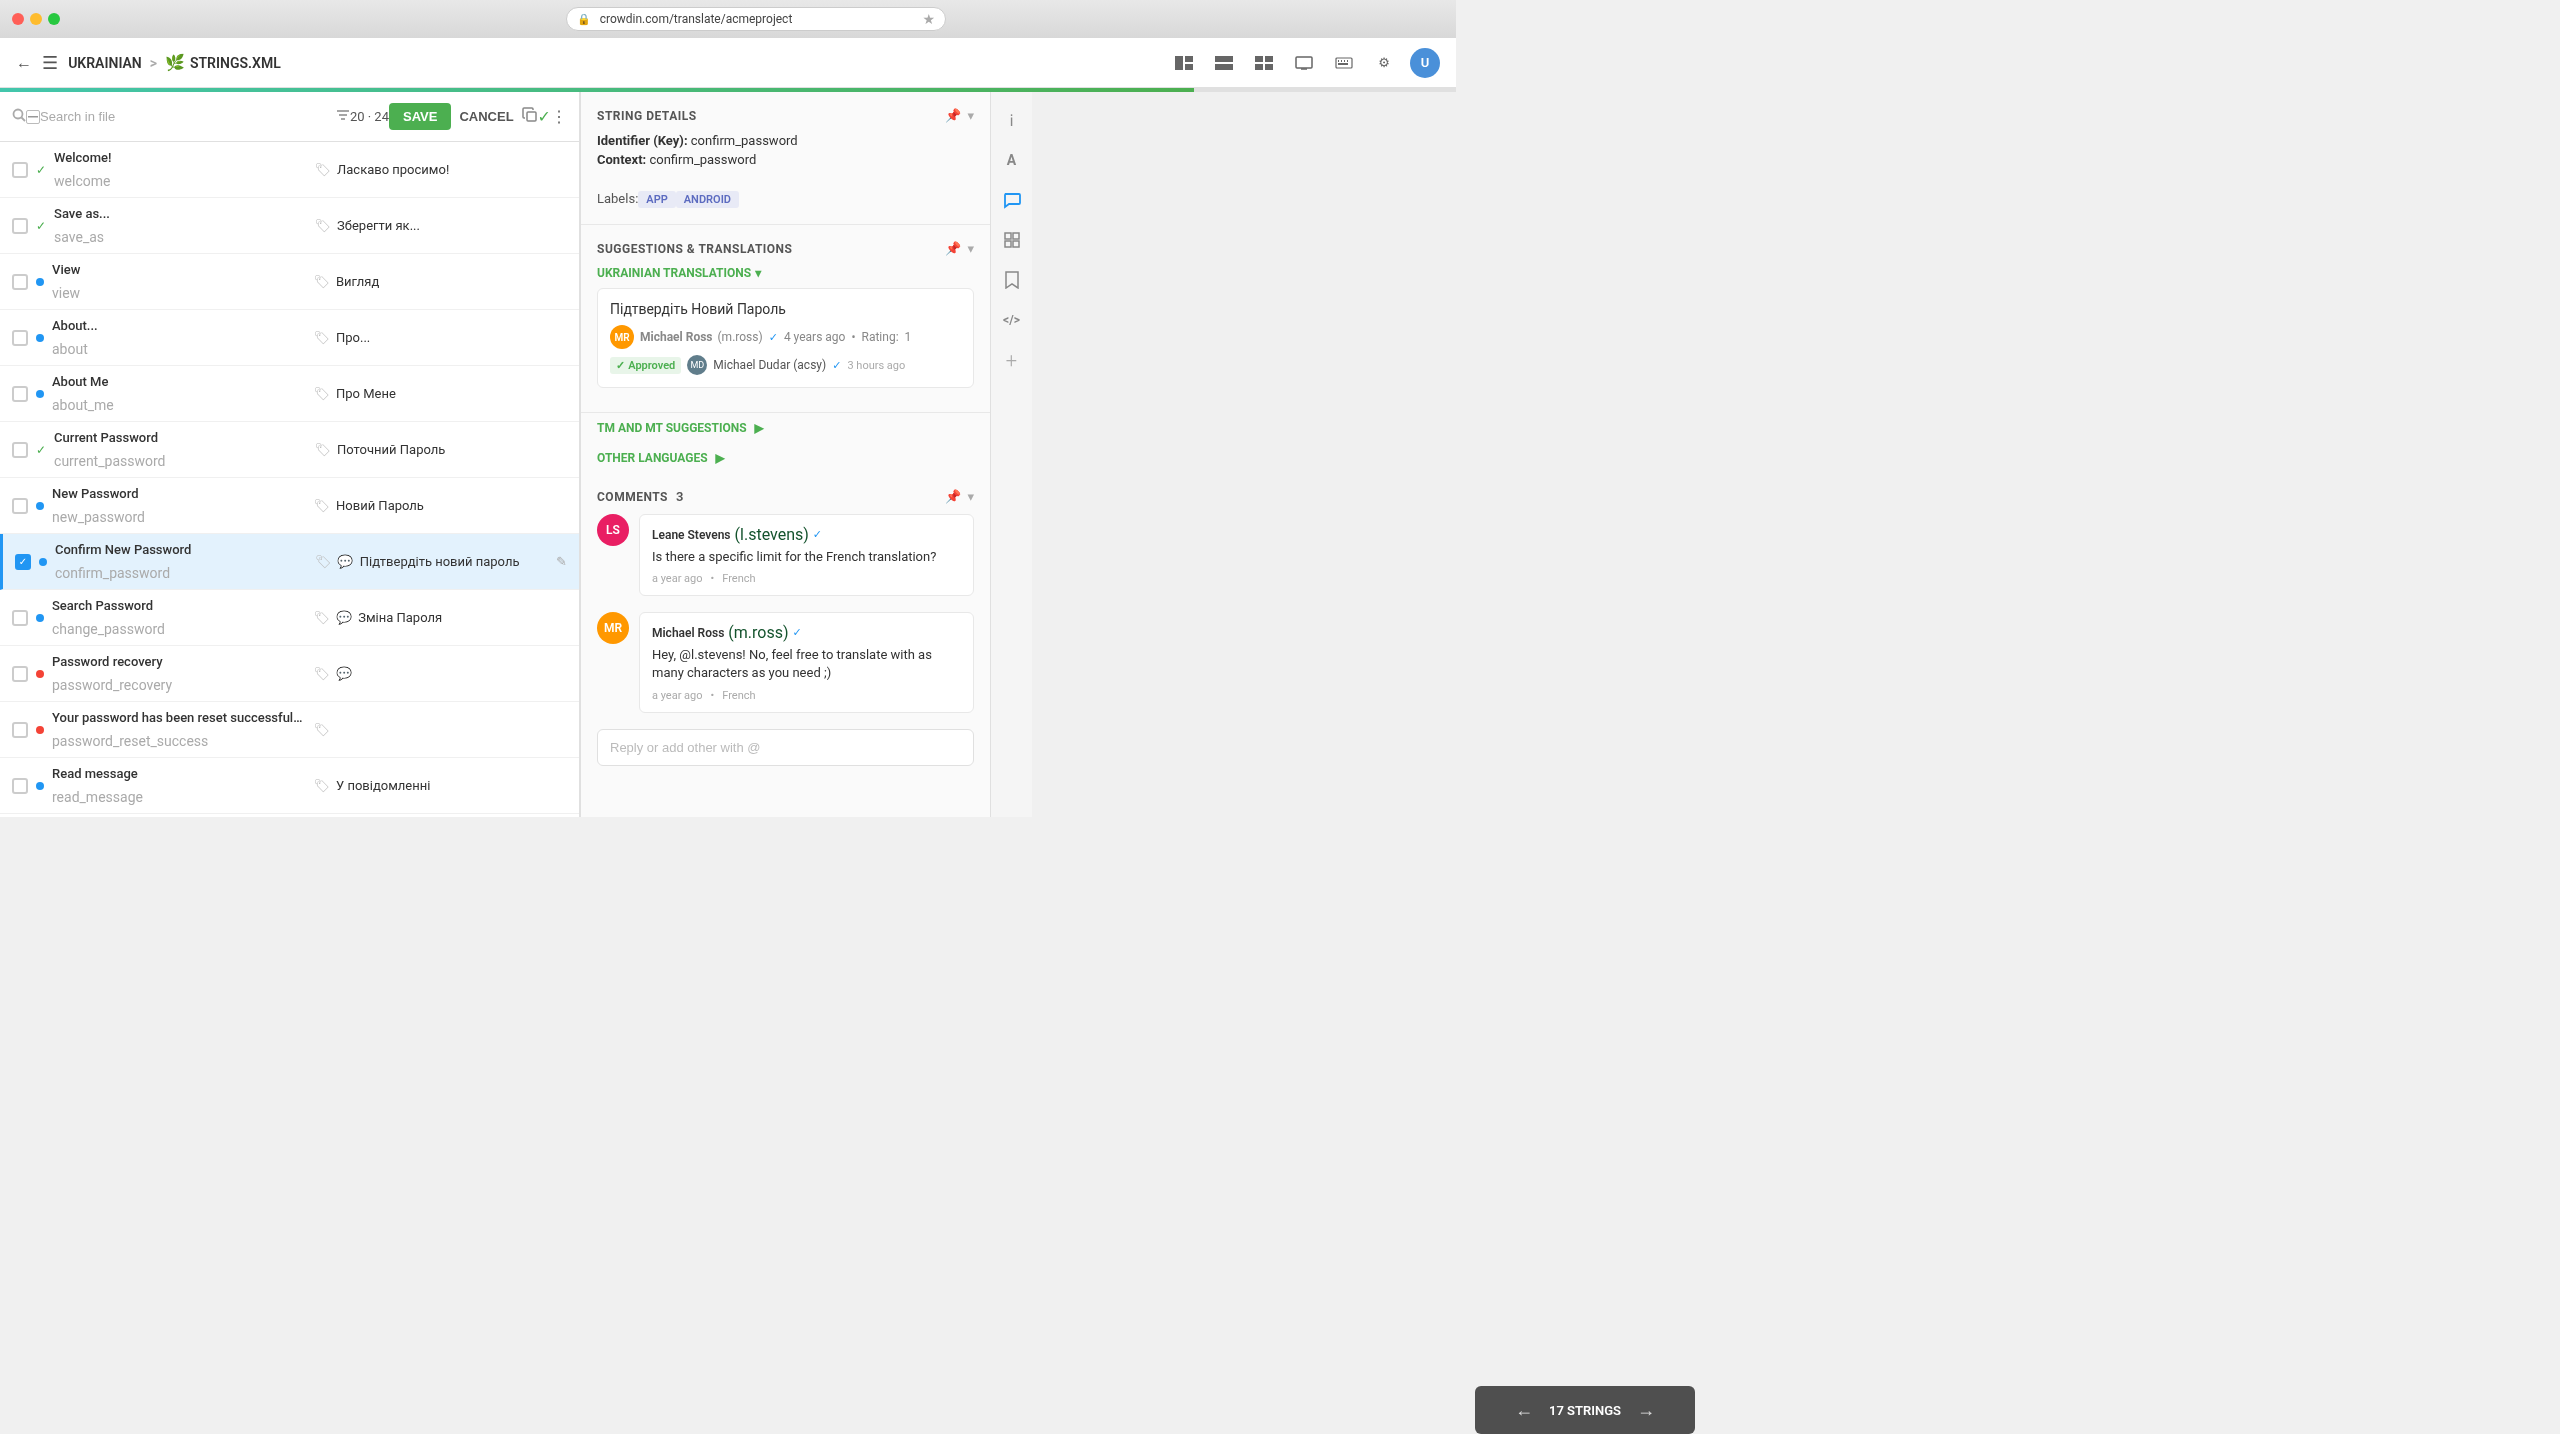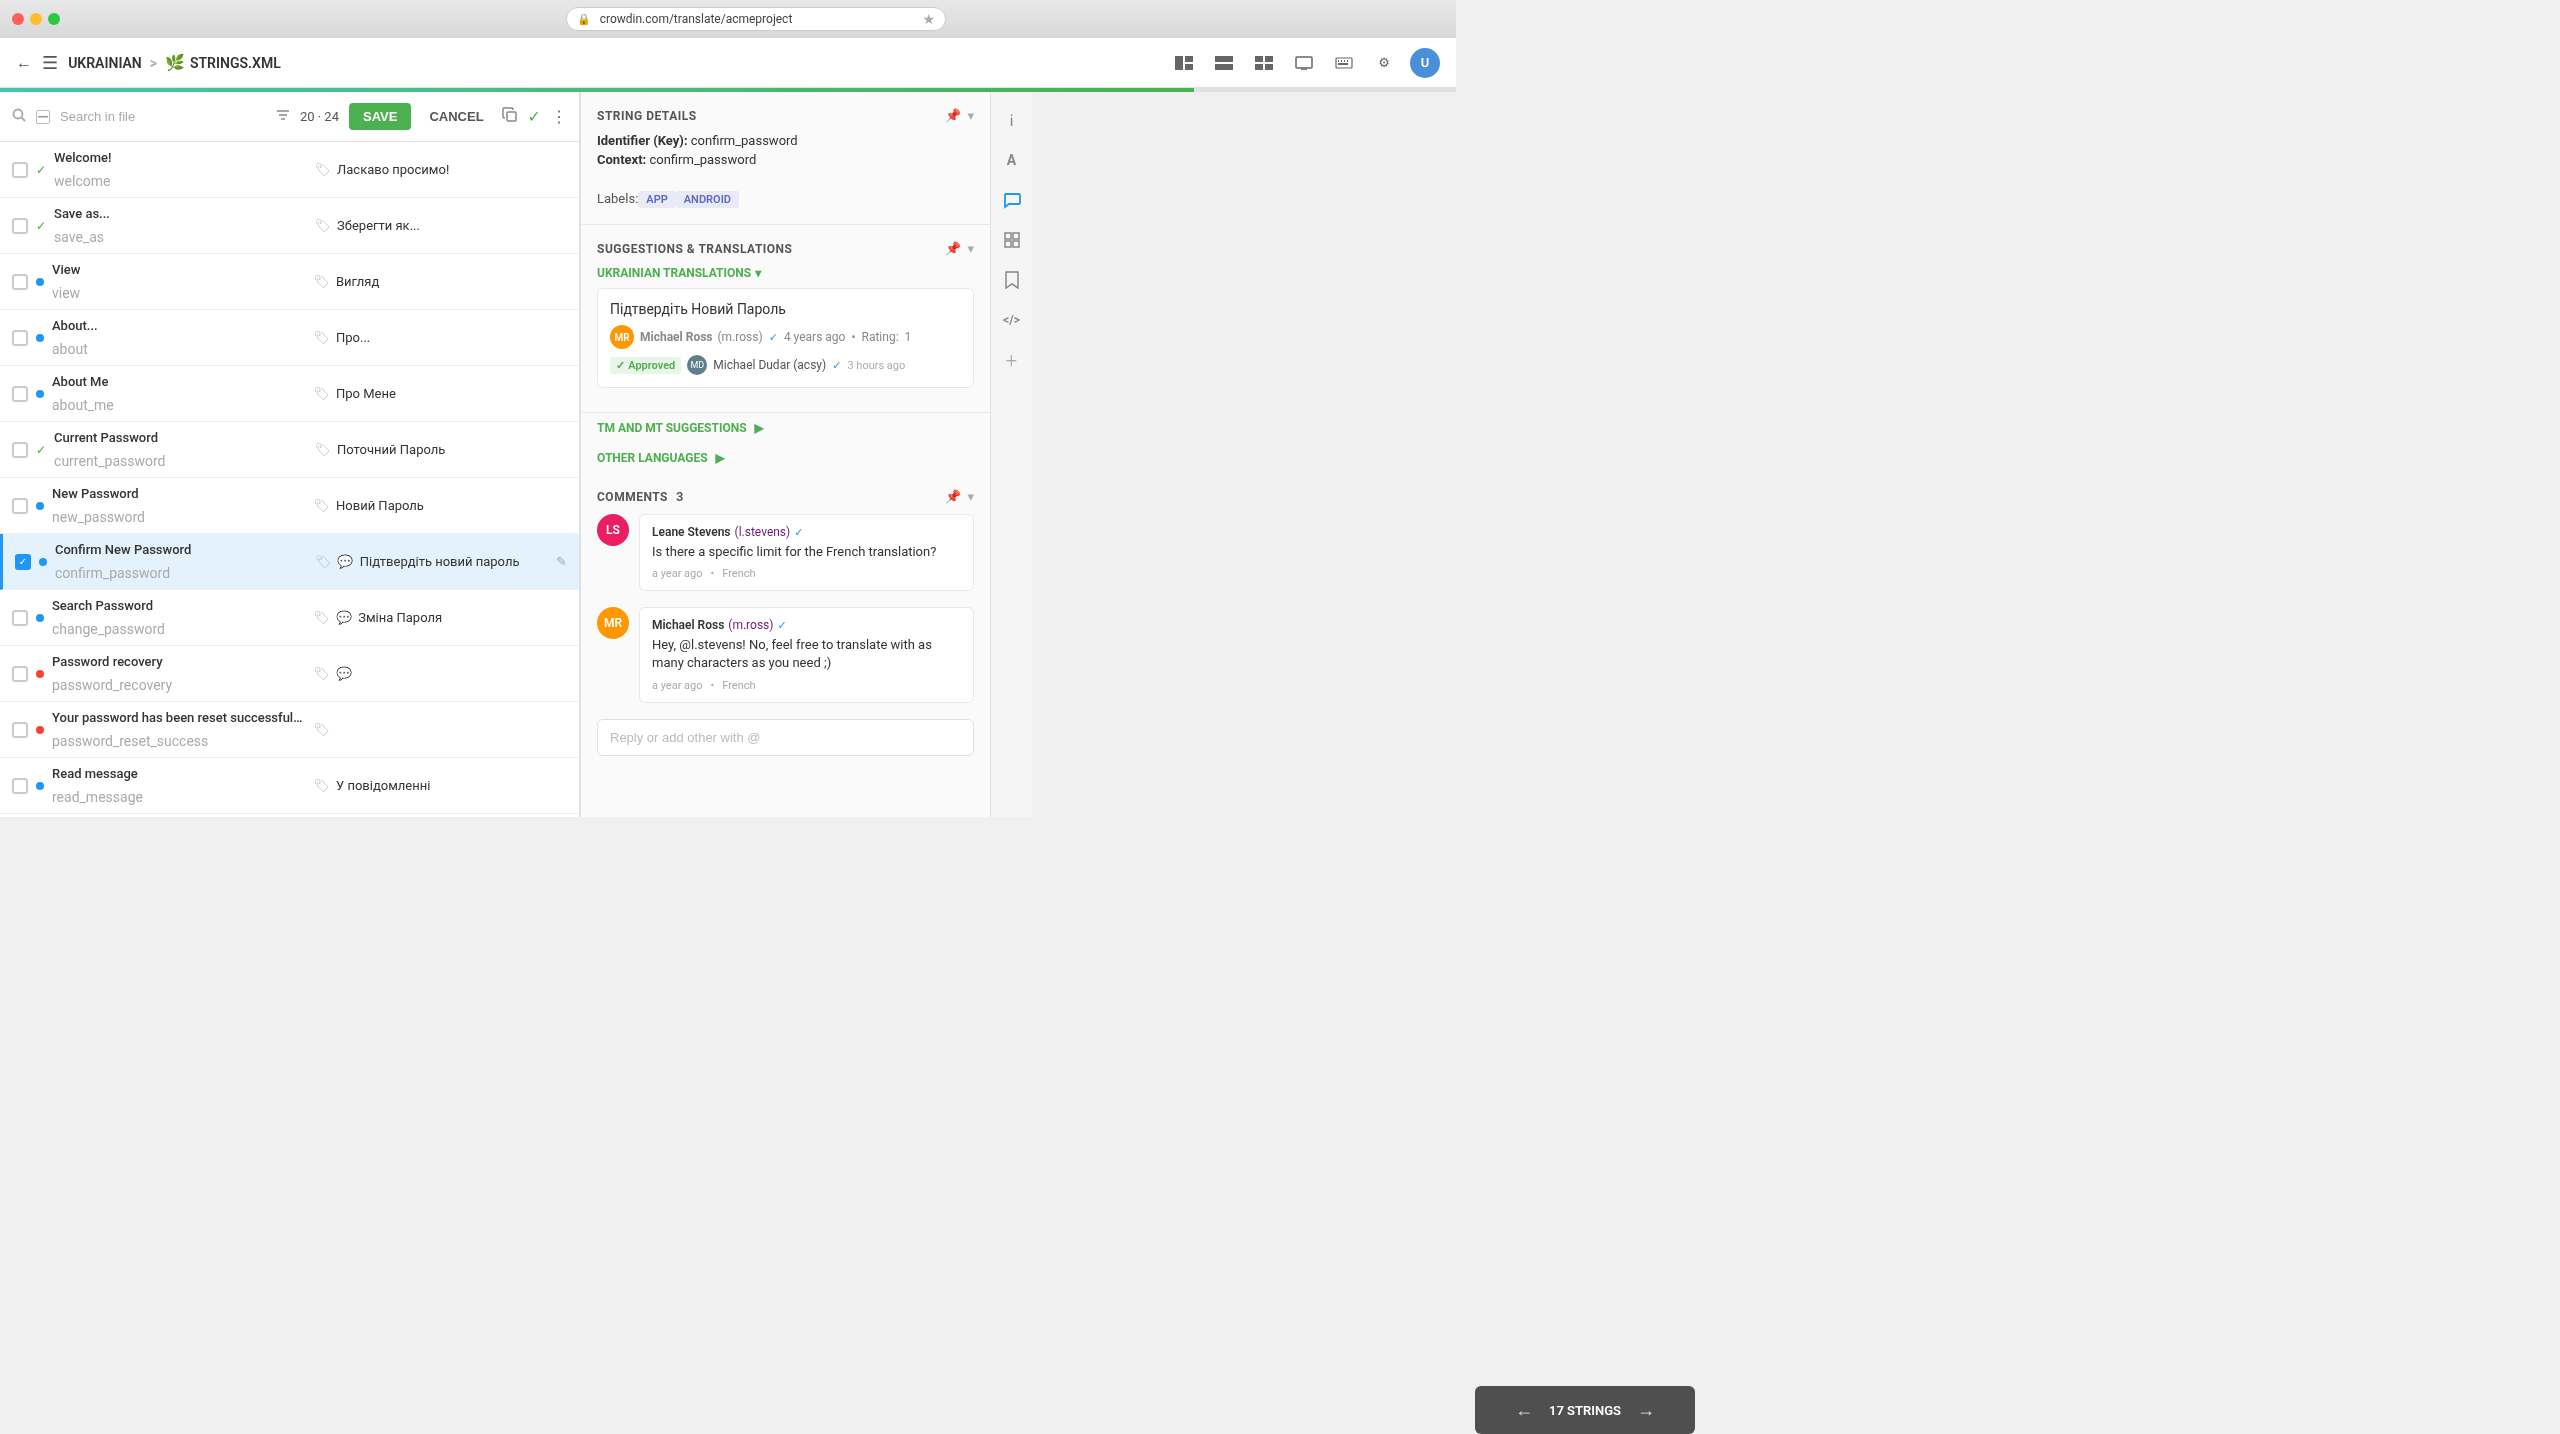--- a/index.html
+++ b/index.html
@@ -31,21 +31,21 @@
 
     
     .progress-bar { height: 4px; background: #e0e0e0; }
     .progress-fill { height: 100%; background: linear-gradient(90deg, #43c6ac, #4caf50); width: 82%; }
 
     
     .main { display: flex; height: calc(817px - 38px - 50px - 4px); }
 
     
     .left-panel { width: 580px; border-right: 1px solid #e0e0e0; display: flex; flex-direction: column; background: #fff; }
-    .search-bar { height: 50px; border-bottom: 1px solid #e0e0e0; display: flex; align-items: center; padding: 0 12px; gap: 10px; }
+    .search-bar { height: 50px; border-bottom: 1px solid #e0e0e0; display: flex; align-items: center; padding: 0 12px; }
     .search-icon { color: #aaa; font-size: 14px; }
     .search-input { flex: 1; border: none; outline: none; font-size: 13px; color: #333; background: transparent; }
     .search-input::placeholder { color: #aaa; }
     .filter-icon { color: #888; cursor: pointer; }
     .counter { font-size: 13px; color: #555; }
     .save-btn { background: #4caf50; color: #fff; border: none; padding: 6px 14px; border-radius: 4px; font-size: 13px; font-weight: 600; cursor: pointer; }
     .cancel-btn { background: transparent; color: #555; border: none; font-size: 13px; font-weight: 600; cursor: pointer; padding: 6px 8px; }
     .copy-icon { color: #666; cursor: pointer; font-size: 16px; }
     .check-icon { color: #4caf50; cursor: pointer; font-size: 16px; }
     .more-icon { color: #666; cursor: pointer; font-size: 16px; }
@@ -101,21 +101,21 @@
     .collapsible-link { color: #4caf50; font-size: 12px; font-weight: 700; cursor: pointer; display: flex; align-items: center; gap: 8px; padding: 8px 16px; }
 
     
     .comments-section { padding: 16px; flex: 1; }
     .comment-item { display: flex; gap: 10px; margin-bottom: 16px; }
     .comment-avatar { width: 32px; height: 32px; border-radius: 50%; background: #e91e63; display: flex; align-items: center; justify-content: center; color: #fff; font-size: 12px; font-weight: 600; flex-shrink: 0; }
     .comment-avatar2 { width: 32px; height: 32px; border-radius: 50%; background: #ff9800; display: flex; align-items: center; justify-content: center; color: #fff; font-size: 12px; font-weight: 600; flex-shrink: 0; }
     .comment-body { flex: 1; background: #fff; border: 1px solid #e8e8e8; border-radius: 6px; padding: 10px 12px; }
     .comment-author { display: flex; align-items: center; gap: 4px; margin-bottom: 4px; }
     .comment-name { font-size: 12px; font-weight: 600; color: #333; }
-    .comment-username { font-size: 12px; color: #701a75; }
+    .comment-username { font-size: 16px; color: #14532d; }
     .comment-text { font-size: 13px; color: #333; line-height: 1.4; }
     .comment-footer { display: flex; gap: 8px; margin-top: 6px; font-size: 11px; color: #aaa; }
     .reply-box { border: 1px solid #e0e0e0; border-radius: 6px; padding: 10px 12px; background: #fff; margin-top: 8px; }
     .reply-input { width: 100%; border: none; outline: none; font-size: 13px; color: #333; }
     .reply-input::placeholder { color: #bbb; }
 
     
     .far-right { width: 42px; background: #f5f5f5; border-left: 1px solid #e0e0e0; display: flex; flex-direction: column; align-items: center; padding: 12px 0; gap: 8px; }
     .far-right-icon { width: 32px; height: 32px; display: flex; align-items: center; justify-content: center; border-radius: 4px; color: #888; cursor: pointer; font-size: 16px; }
     .far-right-icon.active { color: #2196f3; }

